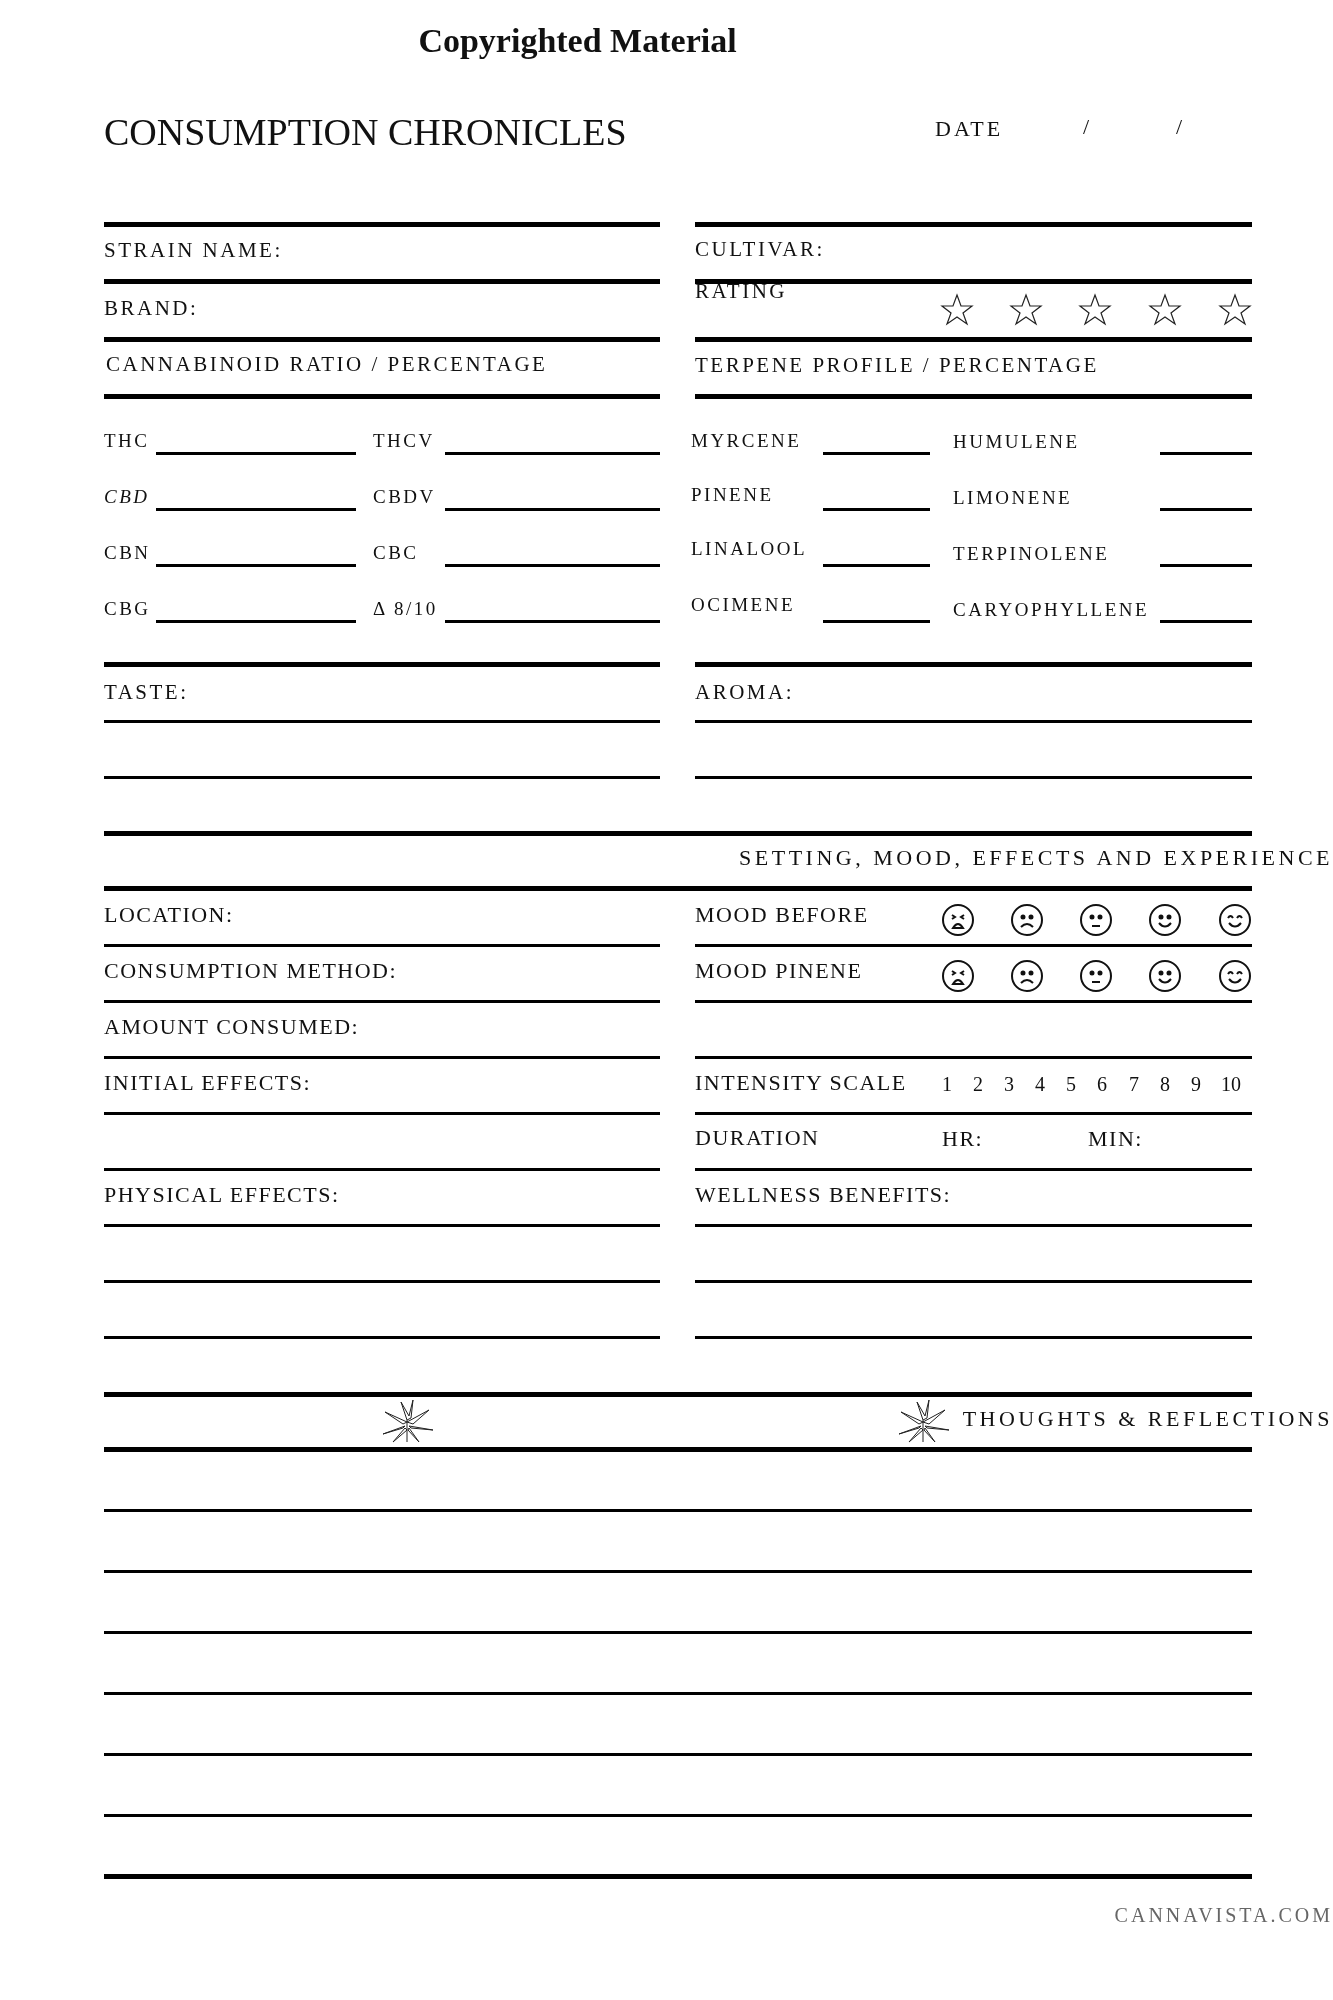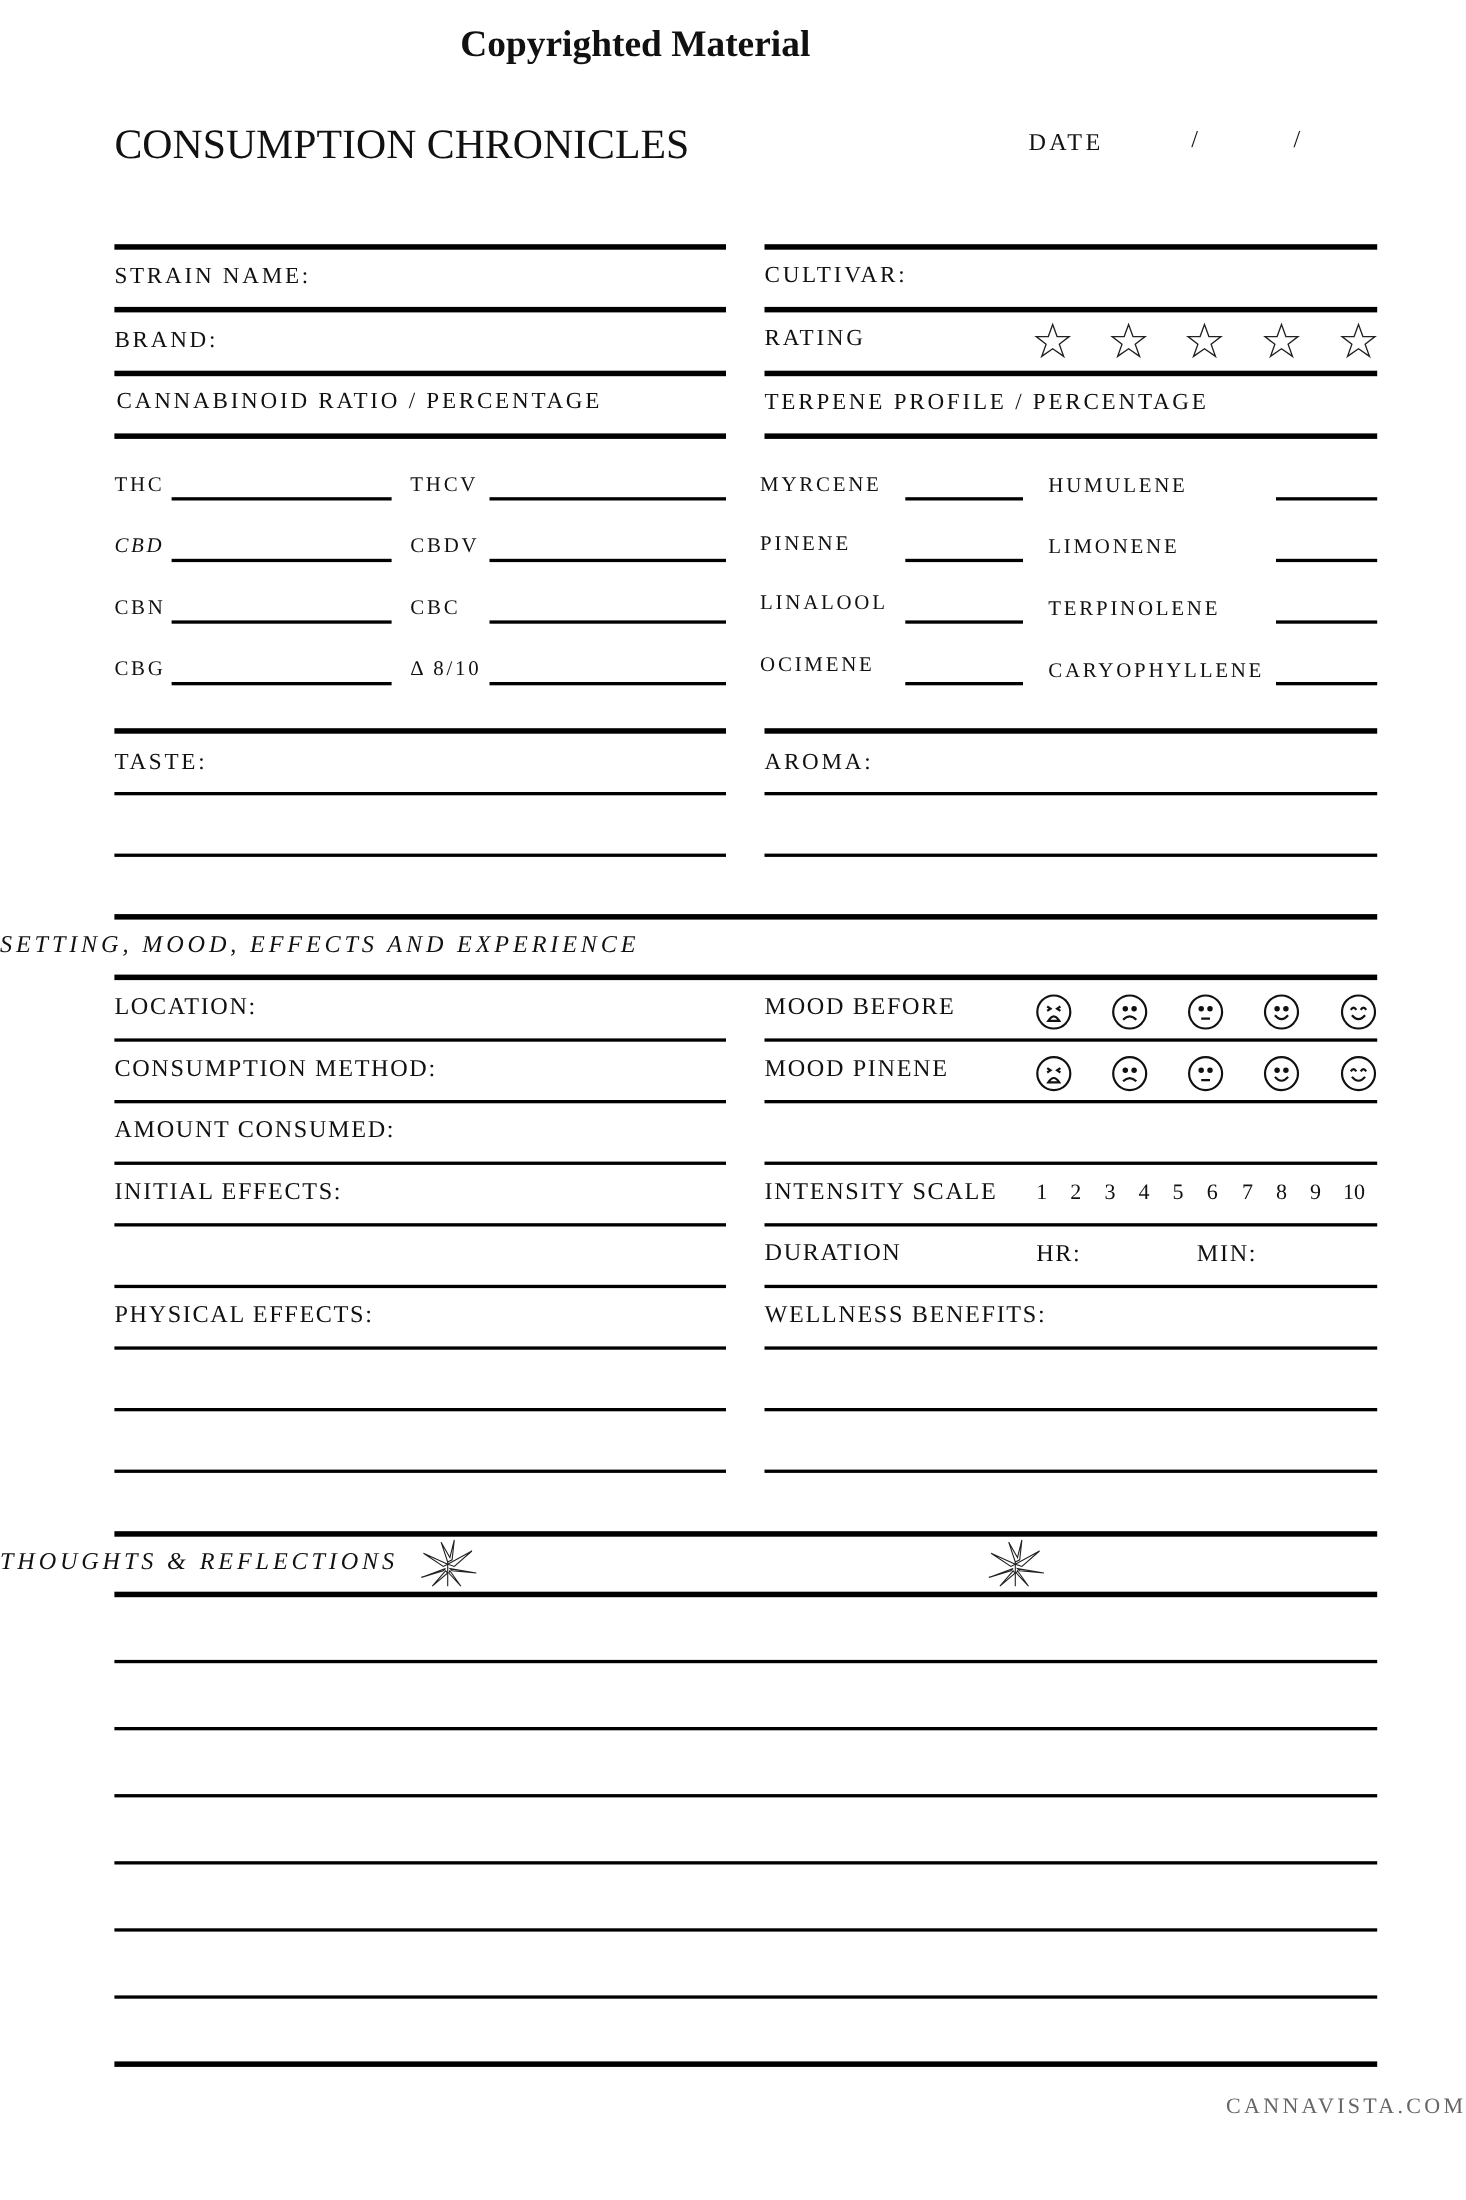--- a/index.html
+++ b/index.html
@@ -9,21 +9,21 @@
   .copyright { top: 22px; left: 0; width: 1155px; text-align: center; font-size: 34px; font-weight: bold; }
   .title { top: 110px; left: 104px; font-size: 38px; letter-spacing: 0px; }
   .date { top: 116px; left: 935px; font-size: 22px; letter-spacing: 3px; }
   .slash { top: 114px; font-size: 22px; }
   .hl { position: absolute; background: #000; }
   .thick { height: 5px; }
   .thin { height: 3px; }
   .lbl { position: absolute; font-size: 21px; letter-spacing: 2.5px; white-space: nowrap; }
   .lbl-sm { position: absolute; font-size: 19px; letter-spacing: 2.5px; white-space: nowrap; }
   .lbl-w { position: absolute; font-size: 22px; letter-spacing: 1.5px; white-space: nowrap; font-family: Liberation Serif, serif; }
-  .center-title { position: absolute; left: 0; width: 1333px; text-align: left; font-size: 22px; letter-spacing: 3.5px; font-style: italic; }
+  .center-title { position: absolute; left: 0; width: 1333px; text-align: right; font-size: 22px; letter-spacing: 3.5px; }
   .star, .face { position: absolute; width: 34px; height: 34px; }
   .num { position: absolute; font-size: 20px; }
   .footer { top: 1904px; left: 0; width: 1333px; text-align: right; font-size: 20px; letter-spacing: 3px; color: #666; }
   .leaf { position: absolute; width: 60px; height: 46px; }
 </style>
 </head>
 <body>
 
 <div class="abs copyright">Copyrighted Material</div>
 <div class="abs title">CONSUMPTION CHRONICLES</div>
@@ -35,21 +35,21 @@
 <div class="lbl" style="left:104px;top:238px">STRAIN NAME:</div>
 <div class="hl thick" style="left:104px;top:279px;width:556px"></div>
 <div class="lbl" style="left:104px;top:296px">BRAND:</div>
 <div class="hl thick" style="left:104px;top:337px;width:556px"></div>
 <div class="lbl" style="left:106px;top:352px">CANNABINOID RATIO / PERCENTAGE</div>
 <div class="hl thick" style="left:104px;top:394px;width:556px"></div>
 
 <div class="hl thick" style="left:695px;top:222px;width:557px"></div>
 <div class="lbl" style="left:695px;top:237px">CULTIVAR:</div>
 <div class="hl thick" style="left:695px;top:279px;width:557px"></div>
-<div class="lbl" style="left:695px;top:295px">RATING</div>
+<div class="lbl" style="left:695px;top:279px">RATING</div>
 <div id="stars">
     <svg viewBox="0 0 34 34" class="star" style="left: 940px; top: 293px;">
       <polygon points="17,2 21,13 32,13 23,20 27,31 17,24 7,31 11,20 2,13 13,13" fill="none" stroke="#222" stroke-width="1.2"></polygon>
     </svg>
     <svg viewBox="0 0 34 34" class="star" style="left: 1009px; top: 293px;">
       <polygon points="17,2 21,13 32,13 23,20 27,31 17,24 7,31 11,20 2,13 13,13" fill="none" stroke="#222" stroke-width="1.2"></polygon>
     </svg>
     <svg viewBox="0 0 34 34" class="star" style="left: 1078px; top: 293px;">
       <polygon points="17,2 21,13 32,13 23,20 27,31 17,24 7,31 11,20 2,13 13,13" fill="none" stroke="#222" stroke-width="1.2"></polygon>
     </svg>

